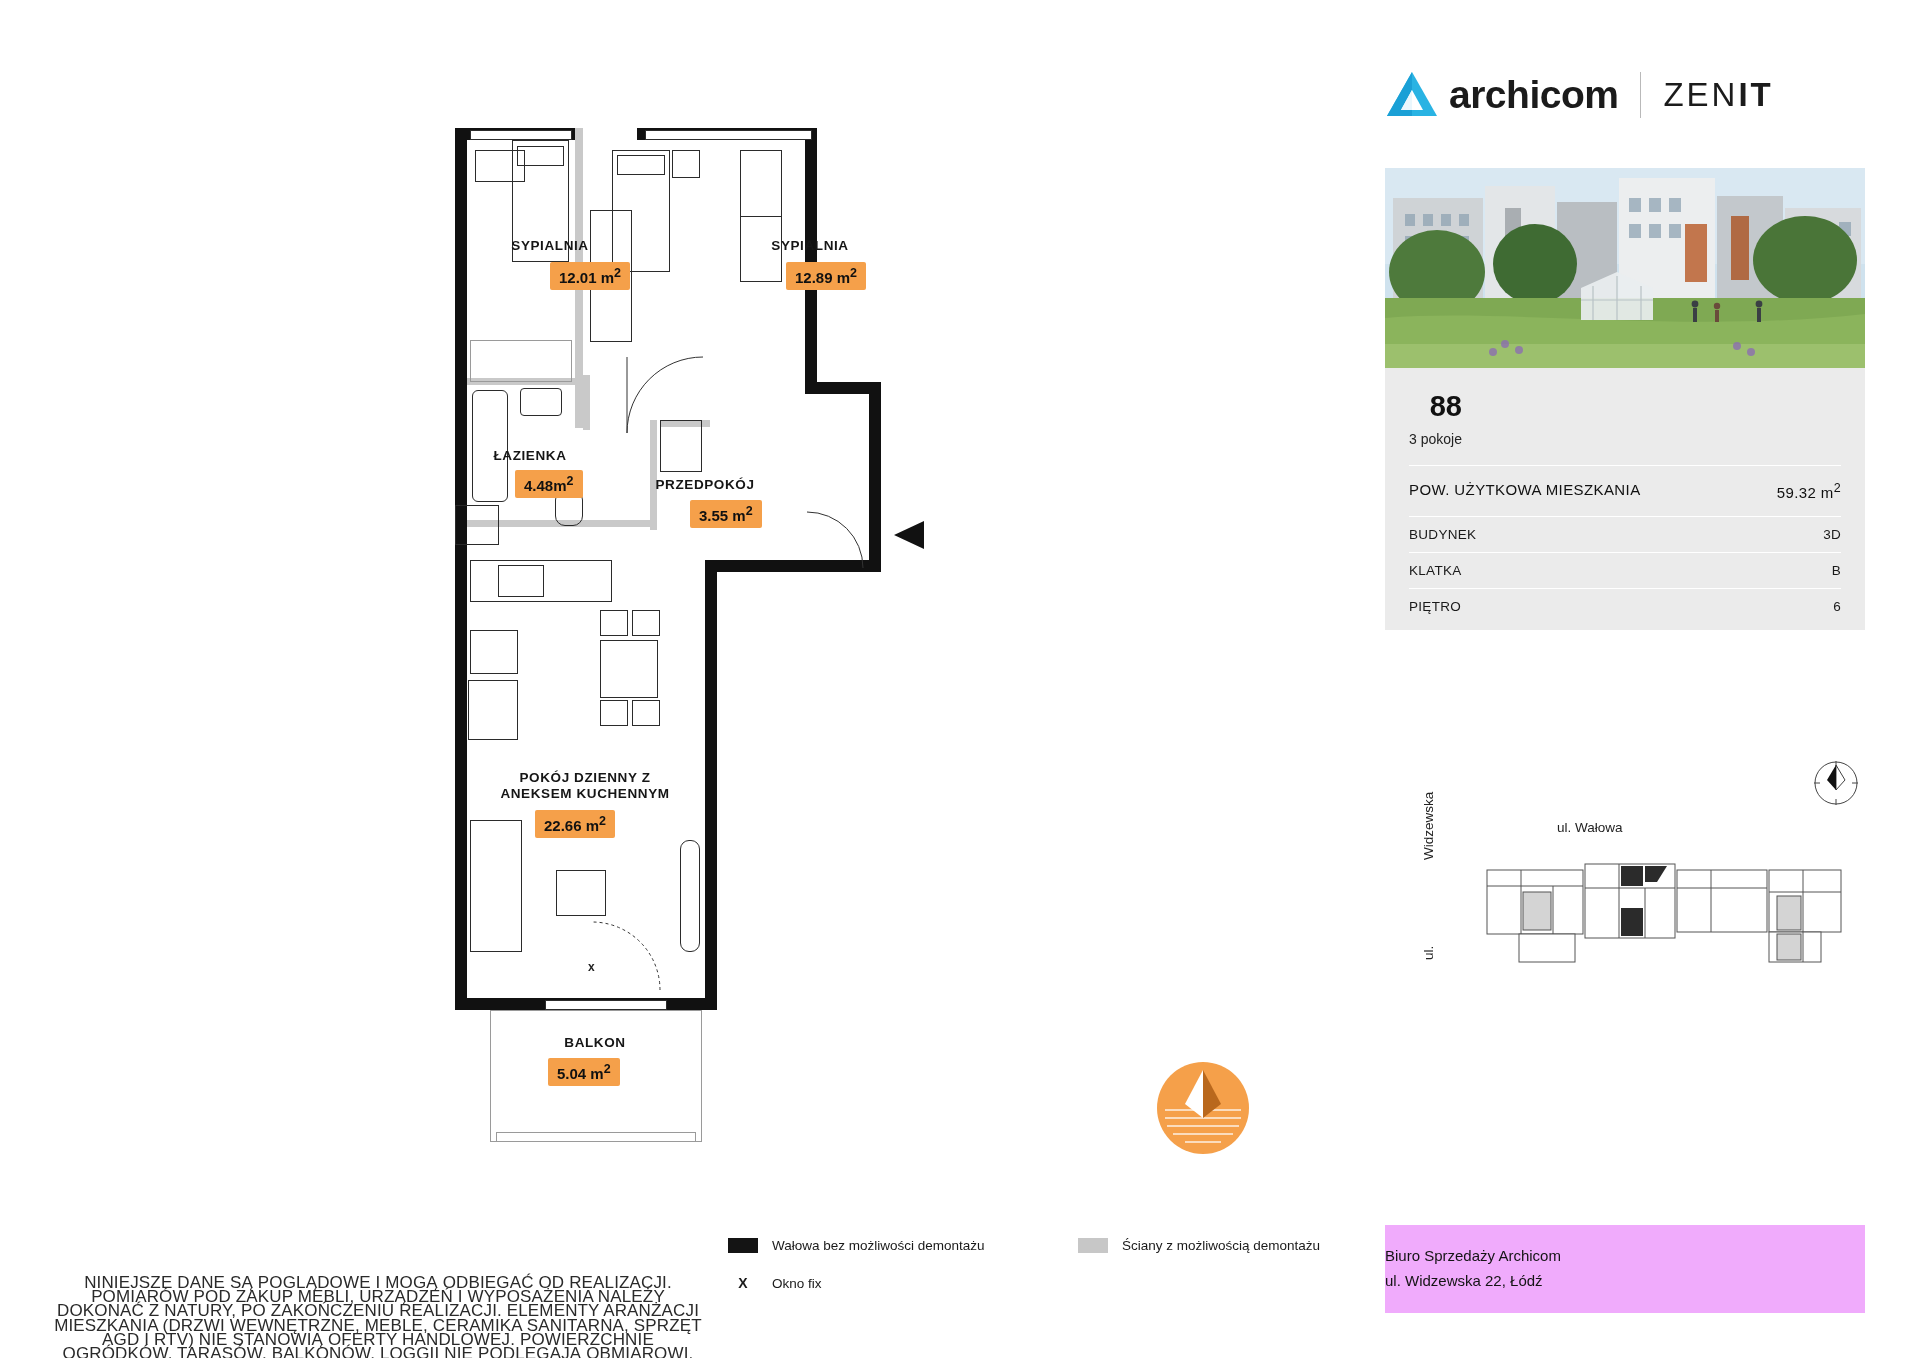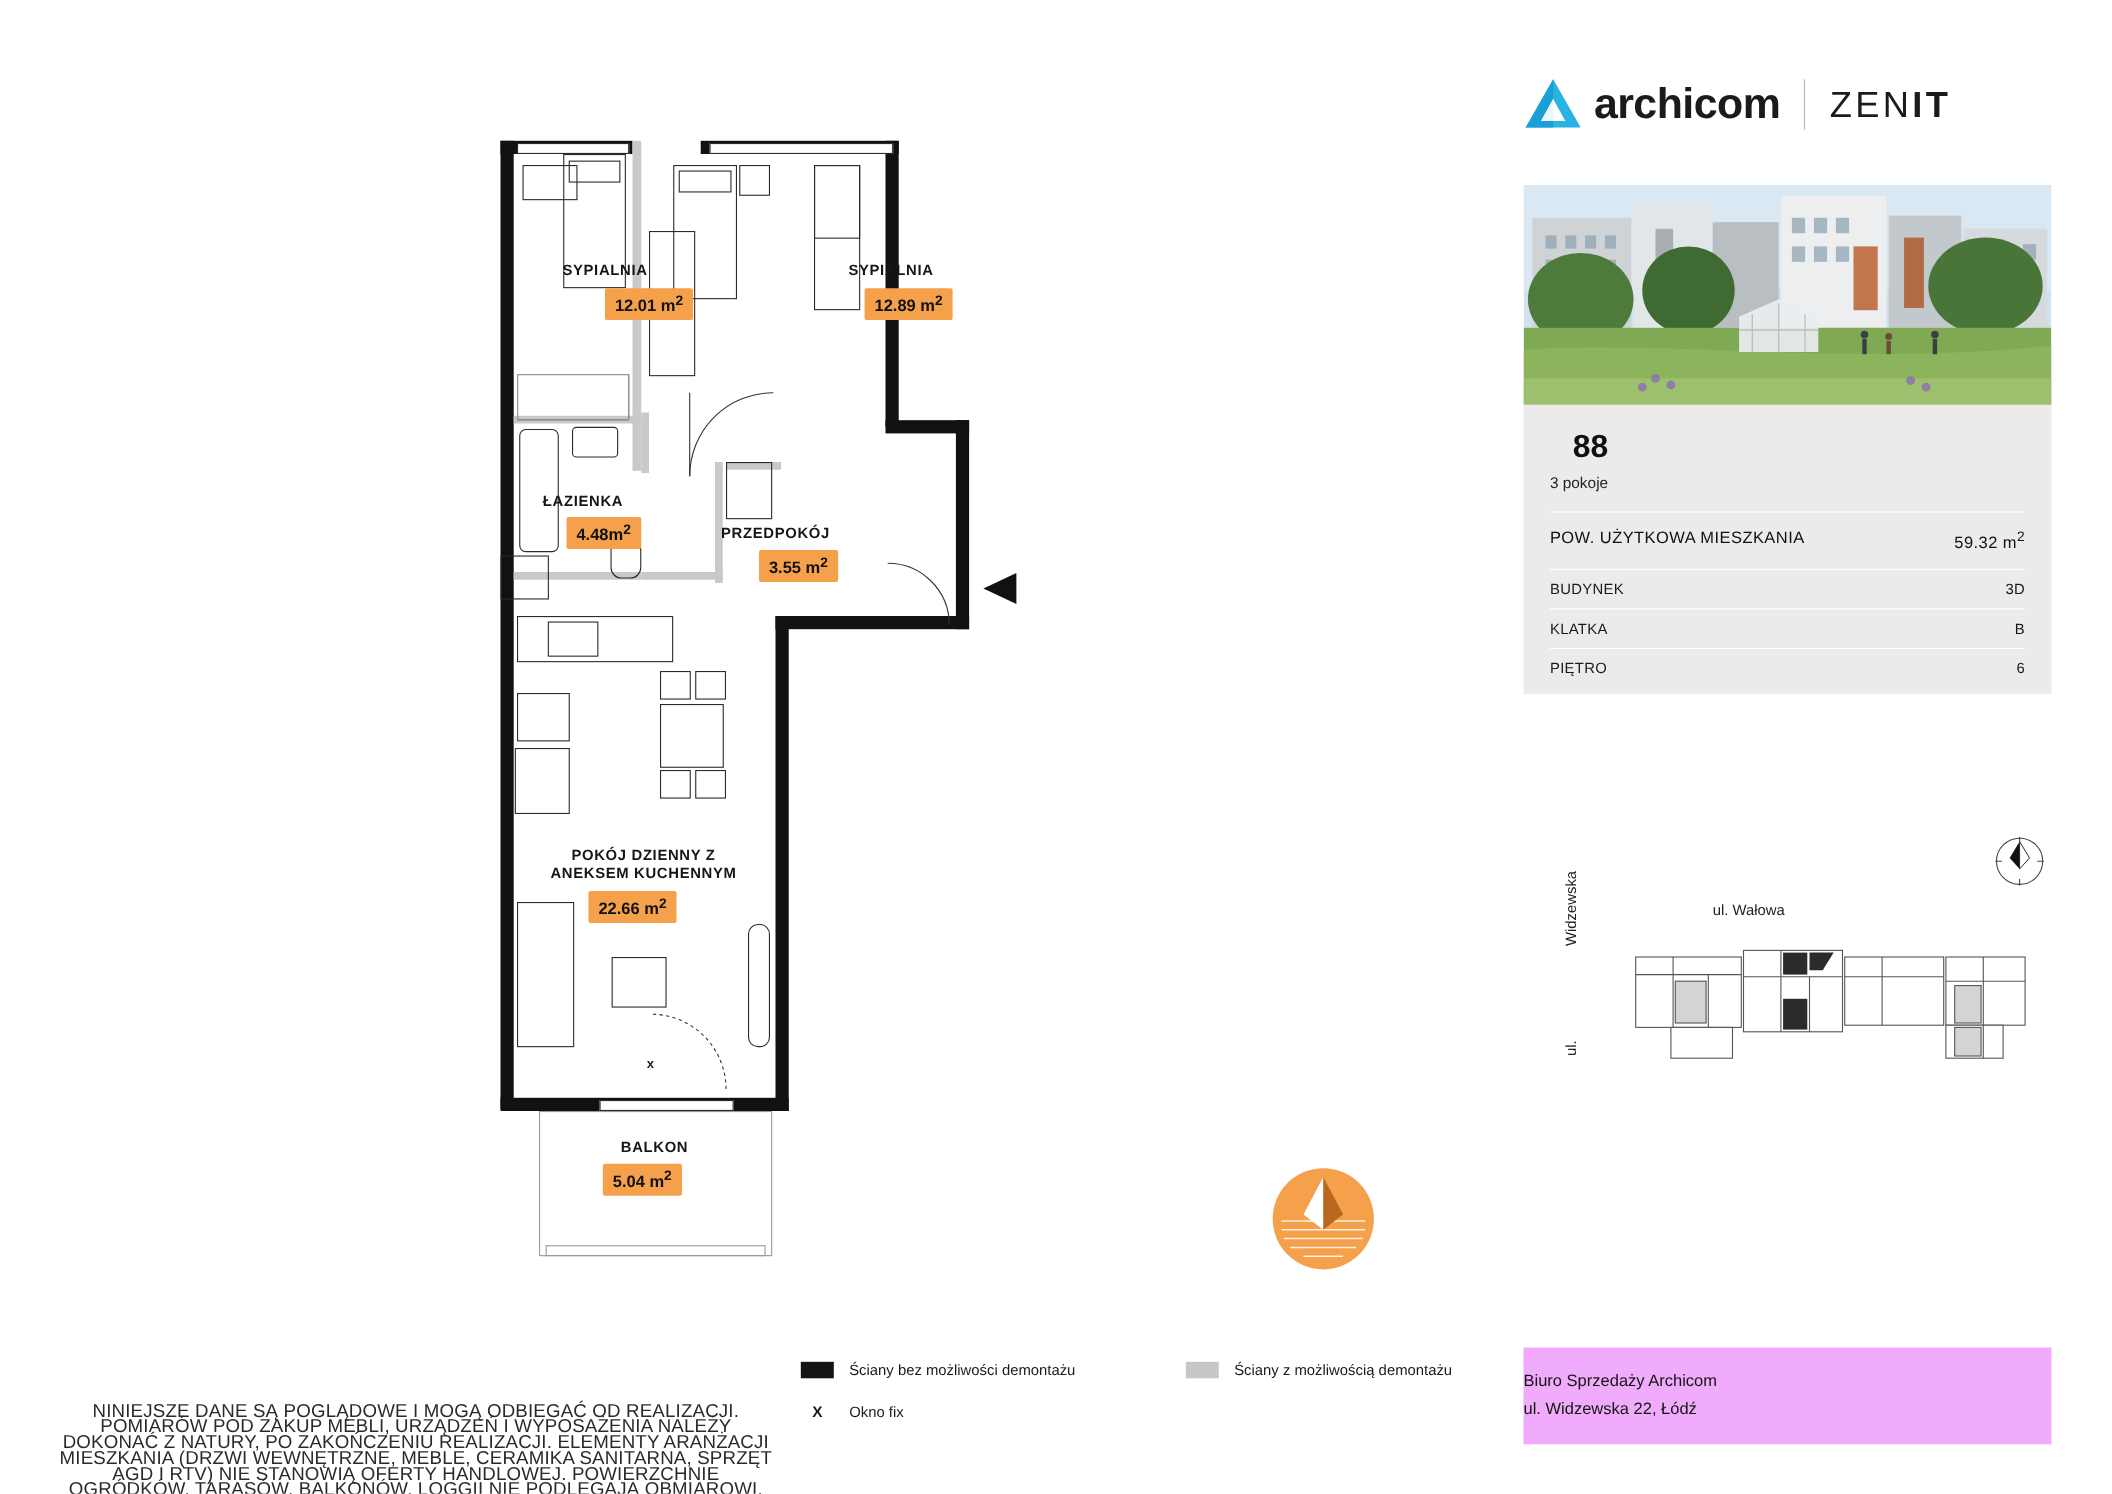--- a/index.html
+++ b/index.html
@@ -351,21 +351,21 @@
       <div>Biuro Sprzedaży Archicom</div>
       <div>ul. Widzewska 22, Łódź</div>
     </div>
   </div>
 
   <div class="disclaimer">NINIEJSZE DANE SĄ POGLĄDOWE I MOGĄ ODBIEGAĆ OD REALIZACJI. POMIARÓW POD ZAKUP MEBLI, URZĄDZEŃ I WYPOSAŻENIA NALEŻY DOKONAĆ Z NATURY, PO ZAKOŃCZENIU REALIZACJI. ELEMENTY ARANŻACJI MIESZKANIA (DRZWI WEWNĘTRZNE, MEBLE, CERAMIKA SANITARNA, SPRZĘT AGD I RTV) NIE STANOWIĄ OFERTY HANDLOWEJ. POWIERZCHNIE OGRÓDKÓW, TARASÓW, BALKONÓW, LOGGII NIE PODLEGAJĄ OBMIAROWI. POWIERZCHNIA TARASU ZOSTAŁA WLICZONA DO POWIERZCHNI OGRÓDKA.</div>
 
   <div class="legend" style="left:728px;width:330px;">
     <div class="item">
       <div class="sw-dark"></div>
-      <span>Ściany bez możliwości demontażu</span>
+      <span>Wałowa bez możliwości demontażu</span>
     </div>
     <div class="item">
       <div class="sw-x">X</div>
       <span>Okno fix</span>
     </div>
   </div>
 
   <div class="legend" style="left:1078px;width:340px;">
     <div class="item">
       <div class="sw-light"></div>

